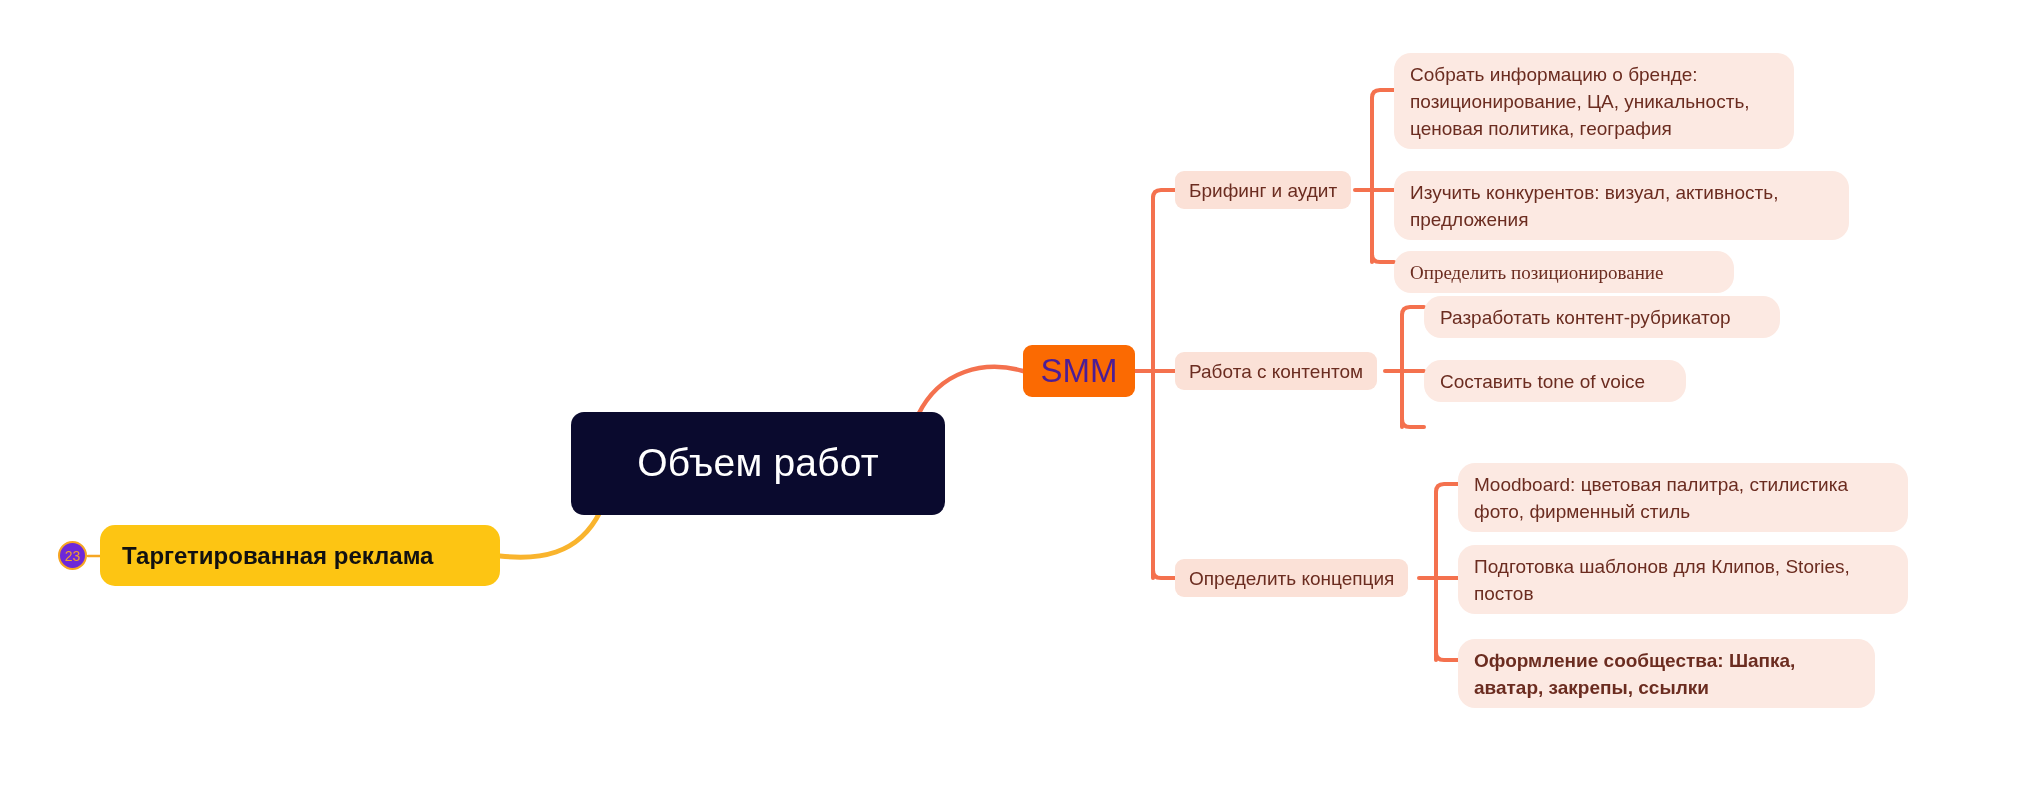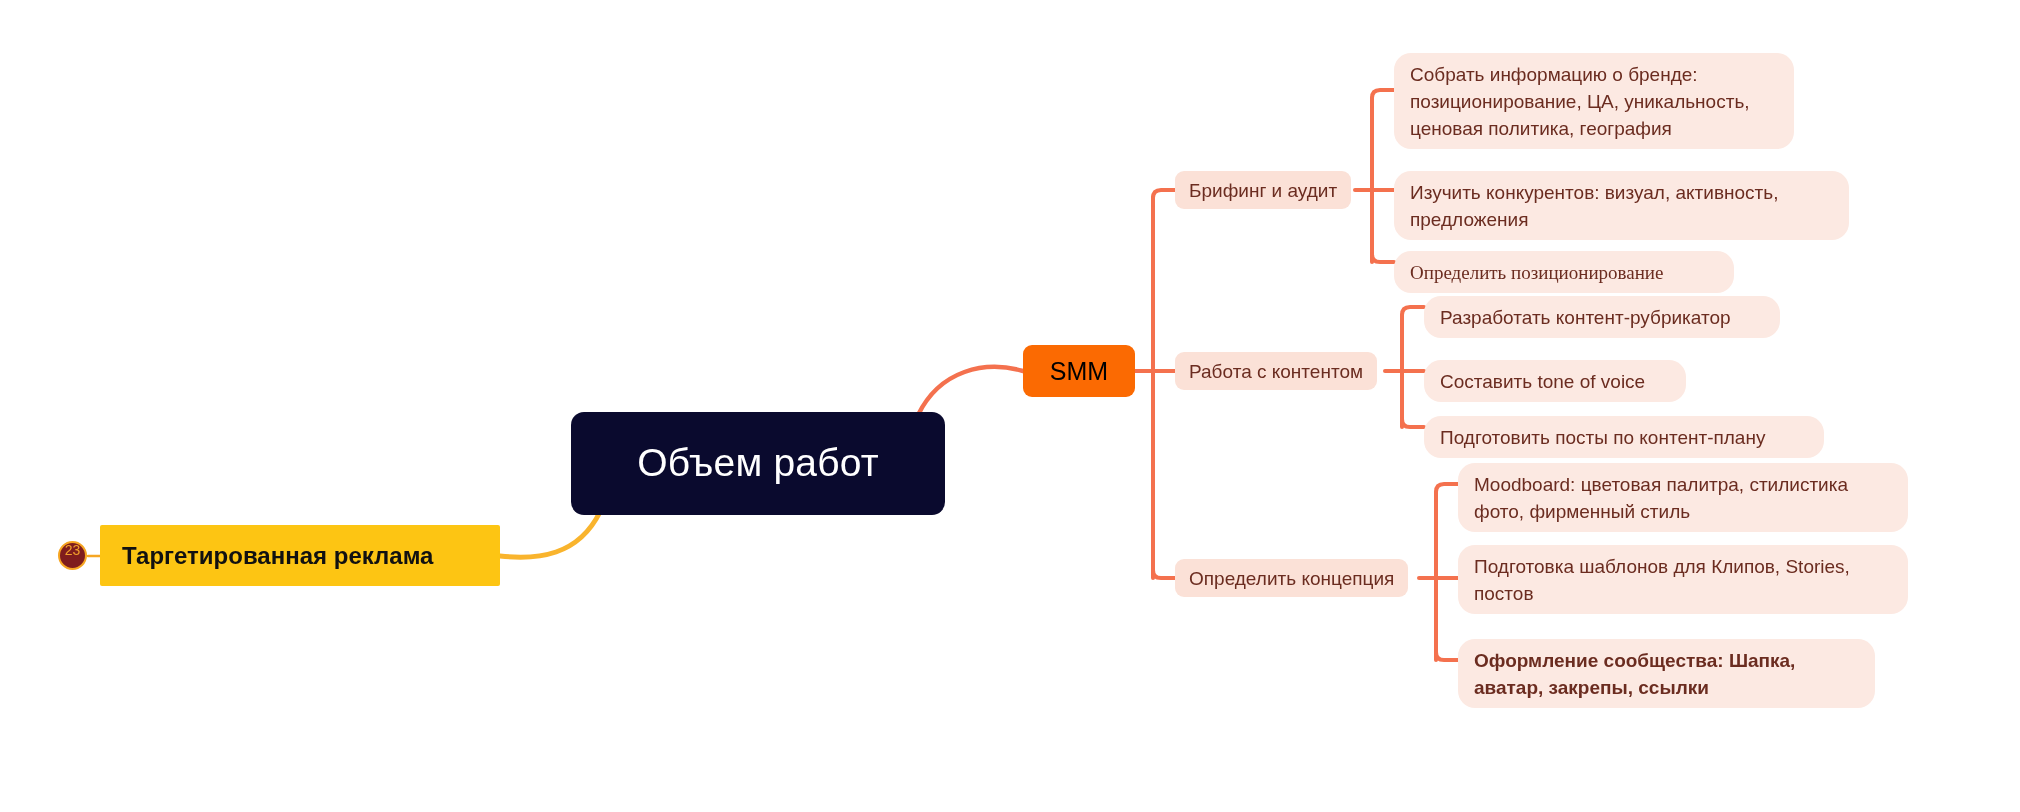--- a/index.html
+++ b/index.html
@@ -27,44 +27,44 @@
     justify-content:center;
   }
   .node-central .label{
     color:#ffffff; font-size:39px; font-weight:400; letter-spacing:.2px;
     line-height:1.1; white-space:nowrap;
   }
 
   
   .node-yellow{
     left:100px; top:525px; width:400px; height:61px;
-    background:#fdc513; border-radius:2px;
+    background:#fdc513; border-radius:15px;
     padding-left:22px;
   }
   .node-yellow .label{
     color:#111111; font-size:24px; font-weight:700; white-space:nowrap;
   }
 
   
   .badge{
     position:absolute; z-index:4;
     left:58px; top:541px; width:29px; height:29px;
     border:2px solid #f6a623; border-radius:50%;
-    background:#7f1d1d;
-    display:flex; justify-content:center;
+    background:#6d28d9;
+    display:flex; align-items:center; justify-content:center;
   }
   .badge .label{ color:#f2a02c; font-size:14px; line-height:1; }
 
   
   .node-smm{
     left:1023px; top:345px; width:112px; height:52px;
     background:#fb6a02; border-radius:9px;
     justify-content:center;
   }
-  .node-smm .label{ color:#000000; font-size:25px; white-space:nowrap; }
+  .node-smm .label{ color:#4c1d95; font-size:33px; white-space:nowrap; }
 
   
   .node-branch{
     background:#fbe1d7; border-radius:9px;
     padding:4px 14px; height:38px;
   }
   .node-branch .label{
     color:#6b2c20; font-size:19px; white-space:nowrap; line-height:1;
   }
 
@@ -159,23 +159,20 @@
   </div>
 
   <div class="node node-leaf" style="left:1424px; top:288px; width:356px;">
     <span class="label">Разработать контент-рубрикатор</span>
   </div>
 
   <div class="node node-leaf" style="left:1424px; top:352px; width:262px;">
     <span class="label">Составить tone of voice</span>
   </div>
 
-  <div class="node node-leaf" style="left:1424px; top:408px; width:400px;">
-    <span class="label">Подготовить посты по контент-плану</span>
-  </div>
 
   <div class="node node-branch" style="left:1175px; top:559px;">
     <span class="label">Определить концепция</span>
   </div>
 
   <div class="node node-leaf" style="left:1458px; top:455px; width:450px;">
     <span class="label">Moodboard: цветовая палитра, стилистика фото, фирменный стиль</span>
   </div>
 
   <div class="node node-leaf" style="left:1458px; top:537px; width:450px;">

